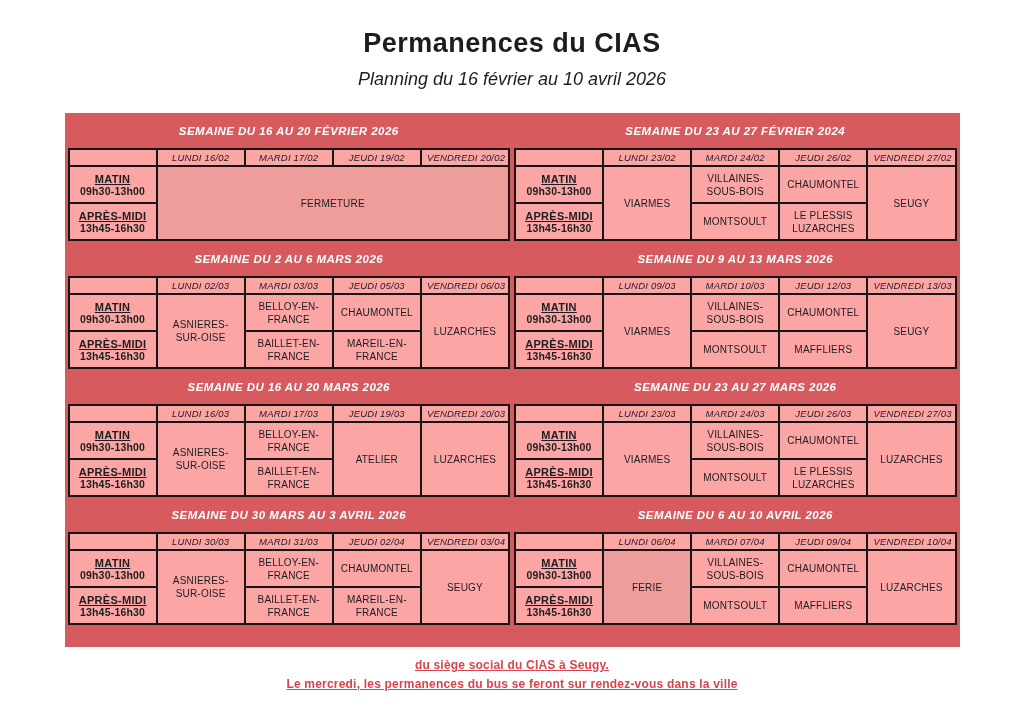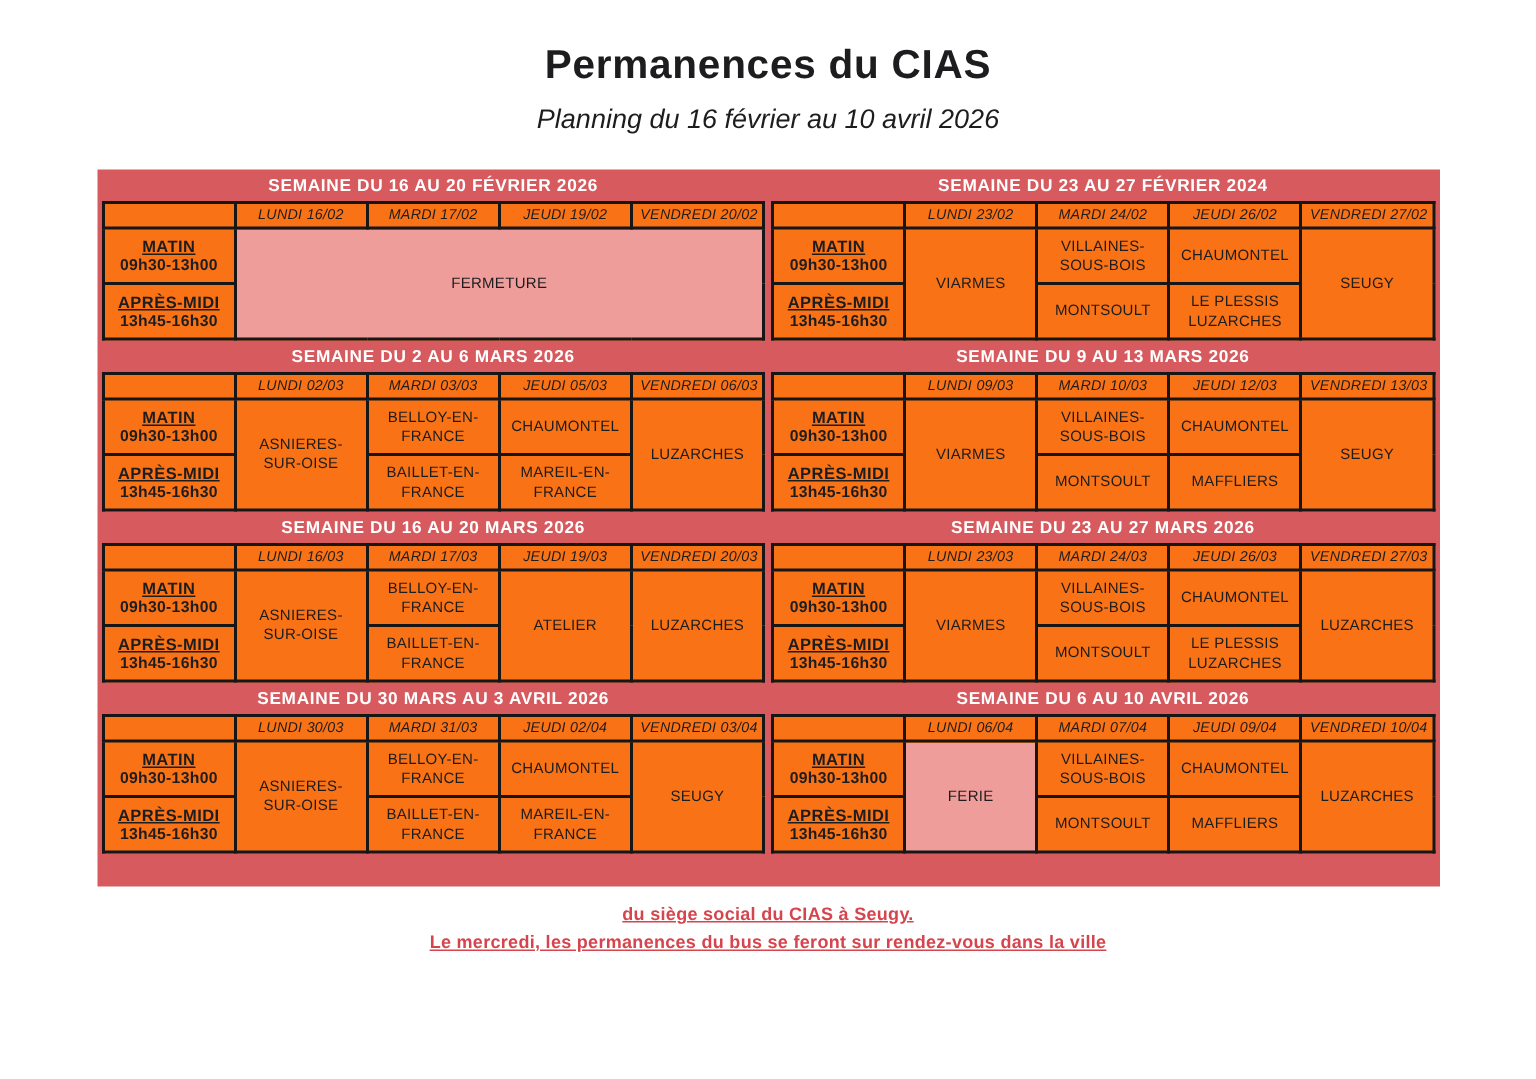--- a/index.html
+++ b/index.html
@@ -35,35 +35,36 @@
     margin:23px auto 0 auto;
     background:var(--red);
     padding:0 3px 22px 3px;
   }
   .board-grid{
     display:grid;
     grid-template-columns:1fr 1fr;
     column-gap:4px;
   }
   .week-title{
-    height:21px;
+    height:35px;
     display:flex;
     align-items:center;
     justify-content:center;
     color:#fff;
     font-weight:bold;
     font-size:11.5px;
     letter-spacing:.45px;
     white-space:nowrap;
+    font-style:italic;
   }
   table.week-table{
     width:100%;
     border-collapse:collapse;
     table-layout:fixed;
-    background:#f97316;
+    background:#fca5a5;
   }
   .week-table th,.week-table td{
     border:2px solid var(--border);
     text-align:center;
     vertical-align:middle;
     padding:1px 5px;
     overflow:hidden;
   }
   .week-table th{
     height:17px;

